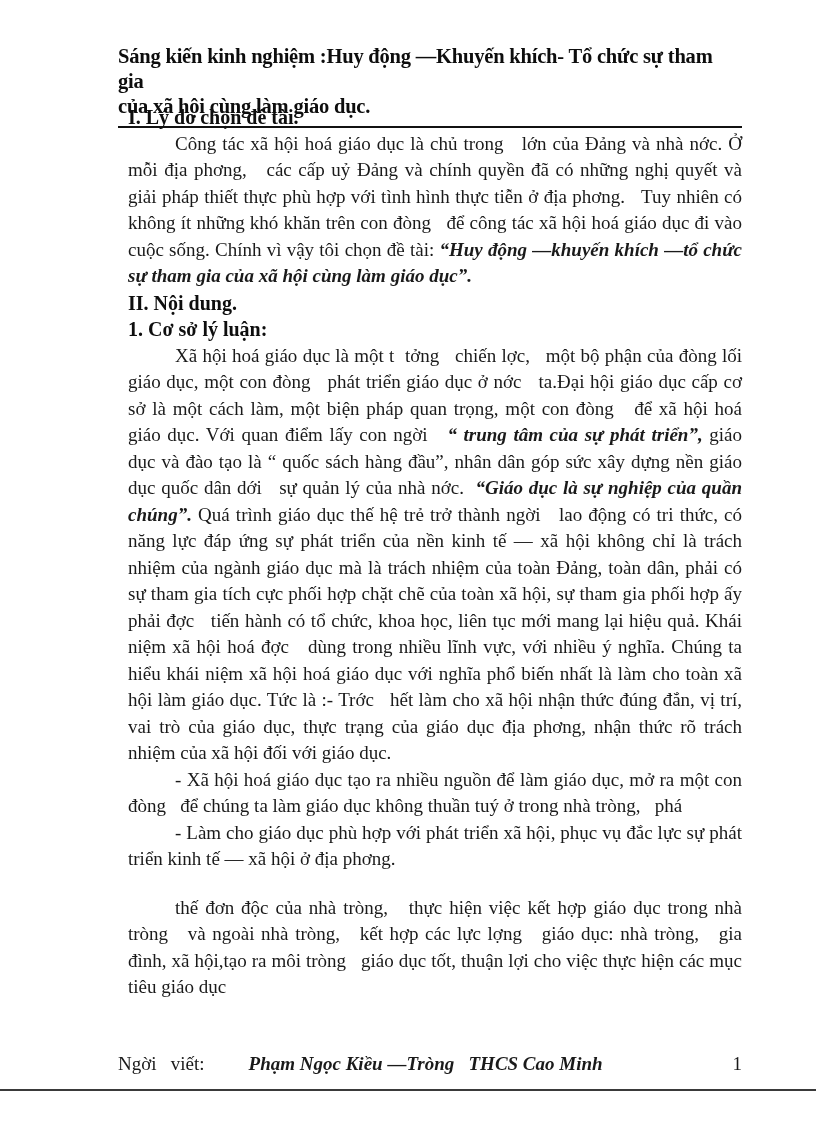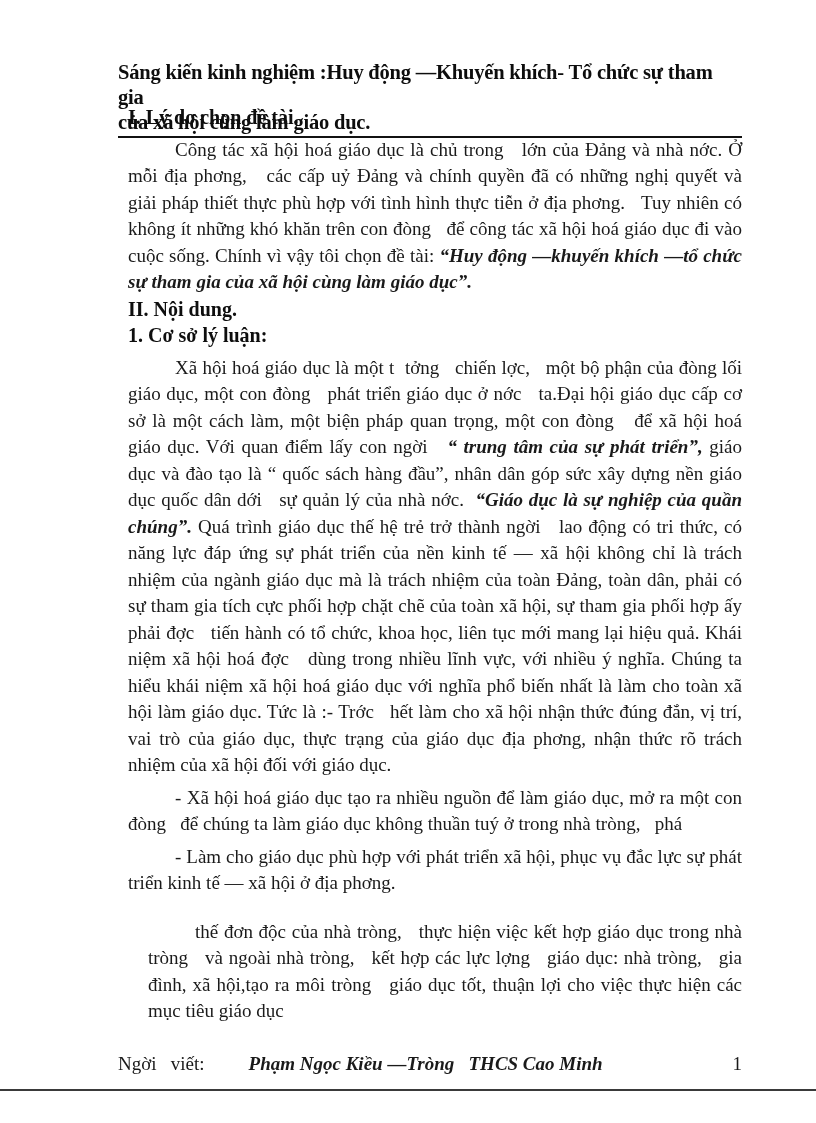--- a/index.html
+++ b/index.html
@@ -11,29 +11,29 @@
     position: relative;
     width: 816px;
     height: 1123px;
     background: #ffffff;
     overflow: hidden;
     font-family: "Liberation Serif", "DejaVu Serif", serif;
     color: #161616;
   }
   .doc-header {
     position: absolute;
-    top: 60px;
+    top: 44px;
     left: 118px;
     right: 74px;
     font-size: 20.5px;
     line-height: 25px;
     font-weight: bold;
     color: #0d0d0d;
     border-bottom: 2.5px solid #111111;
-    padding-bottom: 1px;
+    padding-bottom: 7px;
     letter-spacing: -0.2px;
   }
   .doc-body {
     position: absolute;
     top: 104px;
     left: 128px;
     right: 74px;
     font-size: 19px;
     line-height: 26.5px;
     text-align: justify;
@@ -44,25 +44,23 @@
     padding: 0;
   }
   .doc-body p.heading {
     font-weight: bold;
     text-align: left;
     font-size: 20px;
     color: #0e0e0e;
   }
   .doc-body p.para {
     text-indent: 47px;
-    margin-top: 6px;
   }
   .doc-body p.gap-before {
     margin-top: 22px;
-    margin-left: 20px;
   }
   .doc-body span.bold-italic {
     font-weight: bold;
     font-style: italic;
   }
   .doc-footer {
     position: absolute;
     top: 1051px;
     left: 118px;
     right: 74px;

